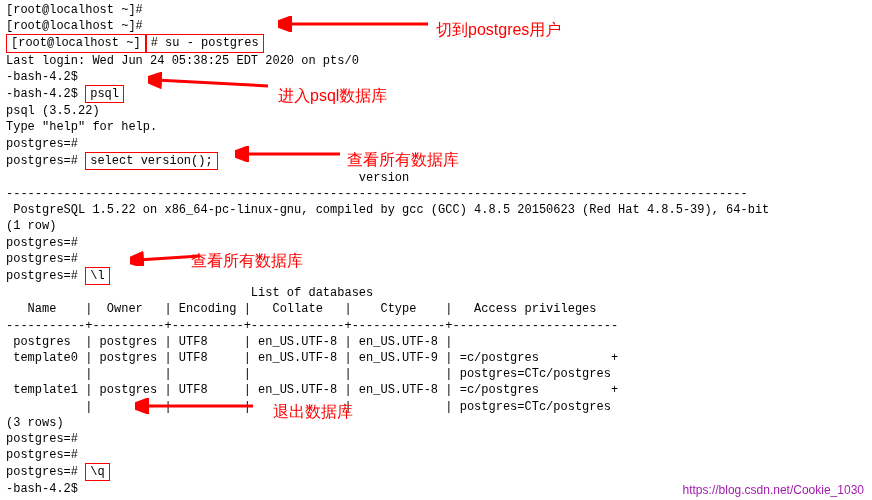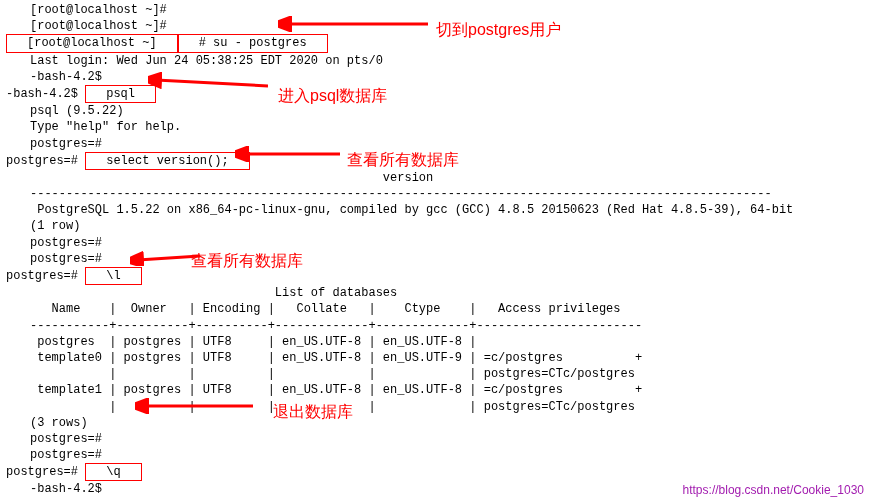--- a/index.html
+++ b/index.html
@@ -14,30 +14,29 @@
       color: #000000;
       width: 872px;
       height: 500px;
       overflow: hidden;
       position: relative;
       padding: 2px 0 0 6px;
     }
     .line {
       white-space: pre;
       line-height: 1.35;
-      margin-left: 24px;
     }
     .prompt-line {
       white-space: pre;
       line-height: 1.35;
     }
     .boxed {
       border: 1px solid #ff0000;
       display: inline-block;
-      padding: 0 20px;
+      padding: 0 4px;
     }
     .annotation {
       position: absolute;
       color: #ff0000;
       font-family: "Microsoft YaHei", sans-serif;
       font-size: 16px;
       font-weight: normal;
       margin-top: 8px;
     }
     .arrow {
@@ -55,21 +54,21 @@
   </style>
 </head>
 <body>
 
 <div class="line">[root@localhost ~]#</div>
 <div class="line">[root@localhost ~]#</div>
 <div class="prompt-line"><span class="boxed"><span>[root@localhost ~]</span></span><span class="boxed"><span># su - postgres</span></span></div>
 <div class="line">Last login: Wed Jun 24 05:38:25 EDT 2020 on pts/0</div>
 <div class="line">-bash-4.2$</div>
 <div class="prompt-line"><span>-bash-4.2$ </span><span class="boxed"><span>psql</span></span></div>
-<div class="line">psql (9.5.22)</div>
+<div class="line">psql (3.5.22)</div>
 <div class="line">Type "help" for help.</div>
 <div class="line"></div>
 <div class="line">postgres=#</div>
 <div class="prompt-line"><span>postgres=# </span><span class="boxed"><span>select version();</span></span></div>
 <div class="line">                                                 version</div>
 <div class="line">-------------------------------------------------------------------------------------------------------</div>
 <div class="line"> PostgreSQL 1.5.22 on x86_64-pc-linux-gnu, compiled by gcc (GCC) 4.8.5 20150623 (Red Hat 4.8.5-39), 64-bit</div>
 <div class="line">(1 row)</div>
 <div class="line"></div>
 <div class="line">postgres=#</div>

